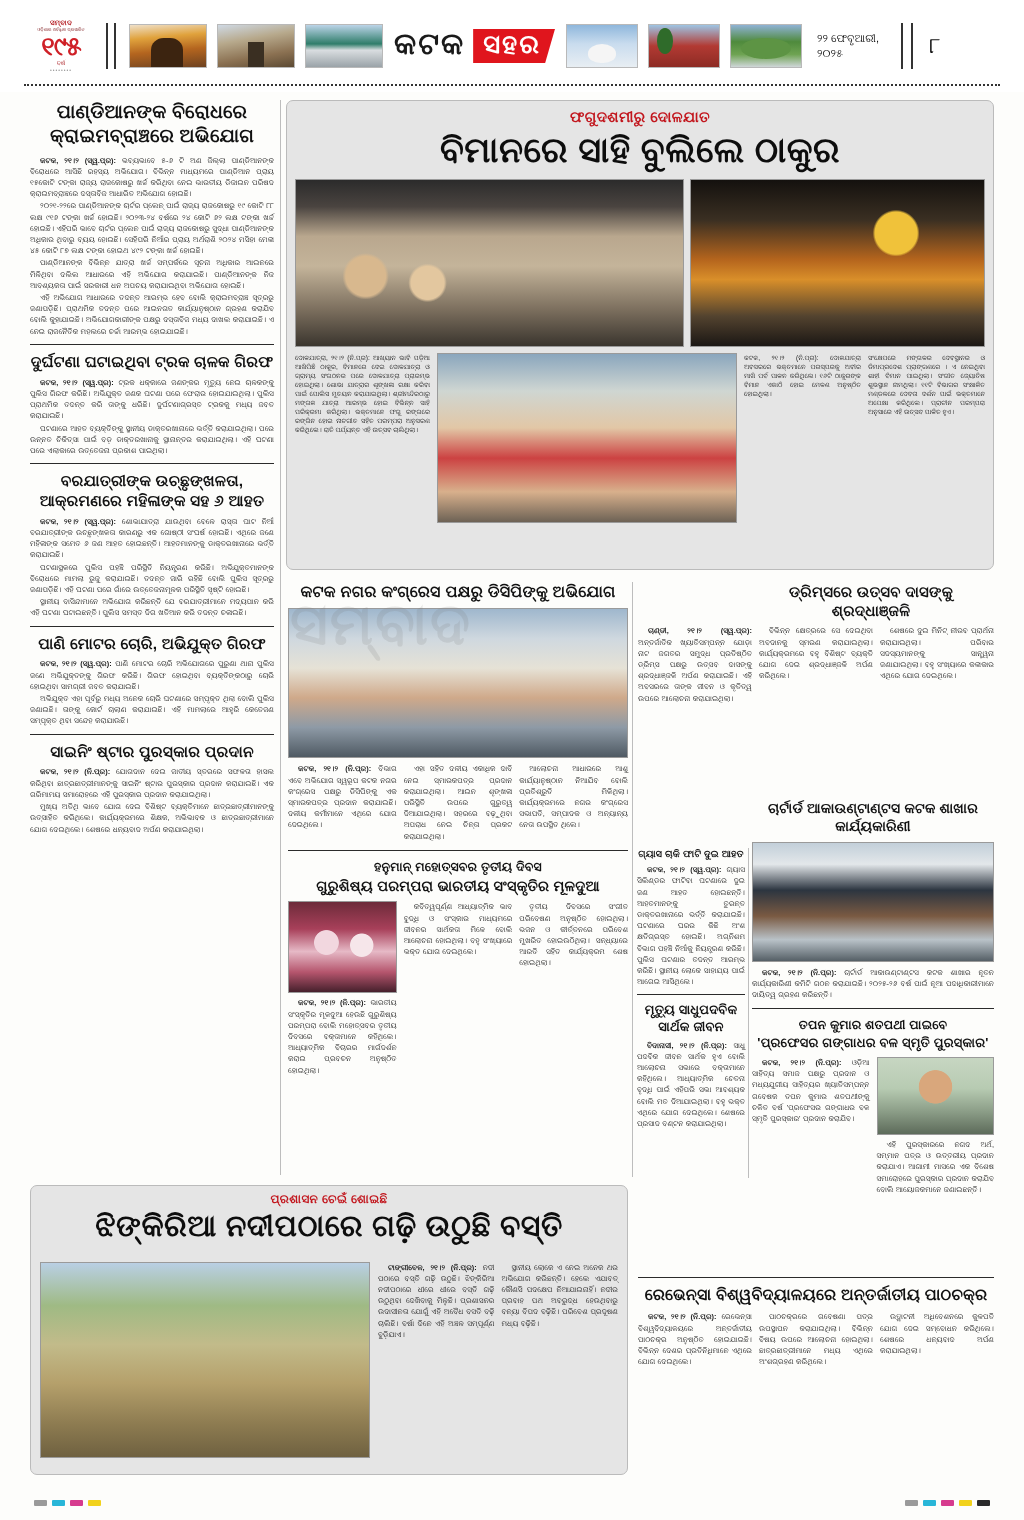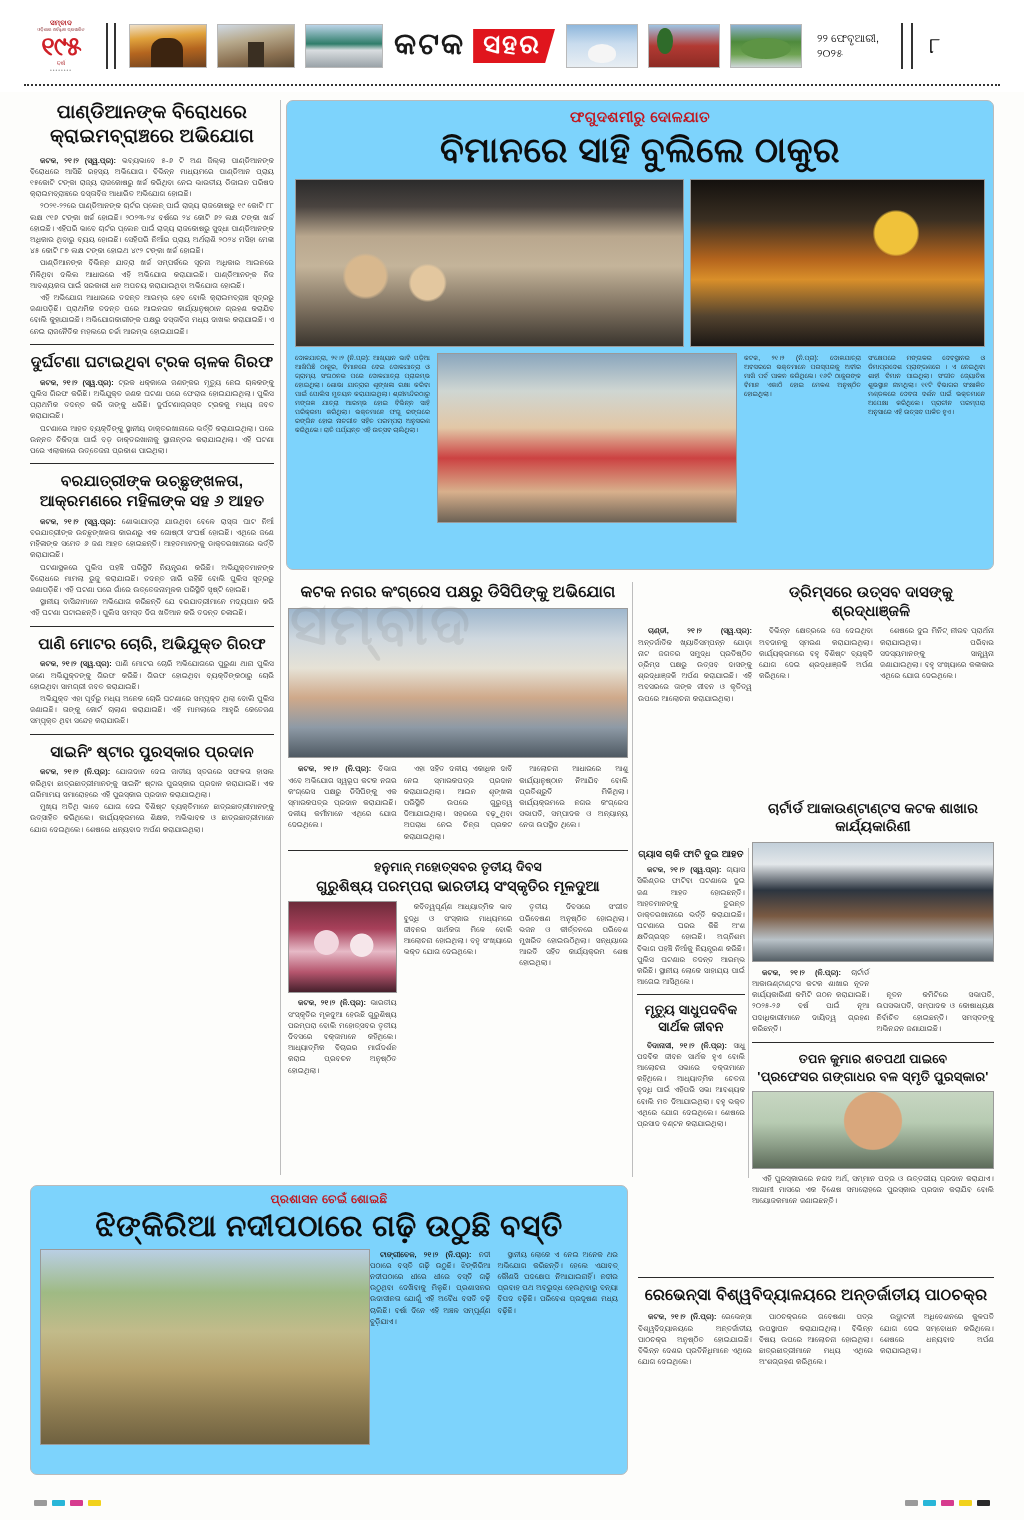--- a/index.html
+++ b/index.html
@@ -111,21 +111,21 @@
     font-size: 7.4px; line-height: 11.2px; color: #1c1c1c;
     text-align: justify; letter-spacing: .05px;
     word-spacing: .3px;
     text-indent: 10px;
   }
   .body p { margin-bottom: 1px; text-indent: 10px; }
   .divider { border-top: 1px solid #2b2b2b; height: 0; }
   .vrule { position: absolute; border-left: 1px solid #bdbdbd; }
 
   .boxed {
-    border: 1px solid #bbb; border-radius: 7px; background: #7dd3fc;
+    border: 1px solid #bbb; border-radius: 7px; background: #e5e5e5;
   }
 
   
   .photo { position: relative; overflow: hidden; border: 1px solid #9a9a9a; }
   .cap { font-size: 6.6px; line-height: 9px; color: #222; text-align: justify; }
 
   .ph-proc { background:
       radial-gradient(circle at 18% 58%, #d8b88e 0 6%, transparent 7%),
       radial-gradient(circle at 34% 62%, #e3c79f 0 6%, transparent 7%),
       linear-gradient(180deg,#2b2b2b 0%,#4a4440 16%,#b9a78e 34%,#c4b49a 52%,#7c6f5e 78%,#3a352e 100%); }
@@ -343,30 +343,33 @@
 
   <div class="col" style="left:752px; top:800px; width:242px;">
     <div>
       <div class="hl hl-md" style="font-size:14px;">ଚାର୍ଟାର୍ଡ ଆକାଉଣ୍ଟାଣ୍ଟସ କଟକ ଶାଖାର କାର୍ଯ୍ୟକାରିଣୀ</div>
       <div class="photo ph-meet" style="width:242px; height:120px; margin-top:6px;"></div>
       <div style="display:flex; gap:7px; margin-top:5px;align-items:flex-end;">
         <div class="body" style="flex:1;">
           <b>କଟକ, ୨୧।୨ (ନି.ପ୍ର):</b>
           <span>ଚାର୍ଟାର୍ଡ ଆକାଉଣ୍ଟାଣ୍ଟସ କଟକ ଶାଖାର ନୂତନ କାର୍ଯ୍ୟକାରିଣୀ କମିଟି ଗଠନ କରାଯାଇଛି। ୨୦୨୫-୨୬ ବର୍ଷ ପାଇଁ ନୂଆ ପଦାଧିକାରୀମାନେ ଦାୟିତ୍ୱ ଗ୍ରହଣ କରିଛନ୍ତି।</span>
         </div>
-        <div class="body" style="flex:1;">ନୂତନ କମିଟିରେ ସଭାପତି, ଉପସଭାପତି, ସମ୍ପାଦକ ଓ କୋଷାଧ୍ୟକ୍ଷ ନିର୍ବାଚିତ ହୋଇଛନ୍ତି। ସମସ୍ତଙ୍କୁ ଅଭିନନ୍ଦନ ଜଣାଯାଇଛି।</div>
       </div>
     </div>
 
     <div class="divider" style="margin:8px 0;"></div>
 
     <div>
       <div class="hl hl-sm">ତପନ କୁମାର ଶତପଥୀ ପାଇବେ</div>
       <div class="hl" style="font-size:13px; margin-top:2px;">'ପ୍ରଫେସର ଗଙ୍ଗାଧର ବଳ ସ୍ମୃତି ପୁରସ୍କାର'</div>
       <div style="display:flex; gap:7px; margin-top:5px;">
+        <div class="body" style="flex:1;">
+          <b>କଟକ, ୨୧।୨ (ନି.ପ୍ର):</b>
+          <span>ଓଡ଼ିଆ ସାହିତ୍ୟ ସମାଜ ପକ୍ଷରୁ ପ୍ରଦାନ ଓ ମଧ୍ୟଯୁଗୀୟ ସାହିତ୍ୟର ଖ୍ୟାତିସମ୍ପନ୍ନ ଗବେଷକ ତପନ କୁମାର ଶତପଥୀଙ୍କୁ ଚଳିତ ବର୍ଷ 'ପ୍ରଫେସର ଗଙ୍ଗାଧର ବଳ ସ୍ମୃତି ପୁରସ୍କାର' ପ୍ରଦାନ କରାଯିବ।</span>
+        </div>
         <div style="flex:1;">
           <div class="photo ph-port" style="width:100%; height:78px;"></div>
           <div class="body" style="margin-top:4px;">ଏହି ପୁରସ୍କାରରେ ନଗଦ ଅର୍ଥ, ସମ୍ମାନ ପତ୍ର ଓ ଉତ୍ତରୀୟ ପ୍ରଦାନ କରାଯାଏ। ଆଗାମୀ ମାସରେ ଏକ ବିଶେଷ ସମାରୋହରେ ପୁରସ୍କାର ପ୍ରଦାନ କରାଯିବ ବୋଲି ଆୟୋଜକମାନେ ଜଣାଇଛନ୍ତି।</div>
         </div>
       </div>
     </div>
   </div>
 
   <div class="divider" style="position:absolute; left:638px; top:1277px; width:356px;"></div>
 
@@ -381,21 +384,21 @@
         <div class="body" style="flex:1;">ପାଠଚକ୍ରରେ ଗବେଷଣା ପତ୍ର ଉପସ୍ଥାପନ କରାଯାଇଥିଲା। ବିଭିନ୍ନ ବିଷୟ ଉପରେ ଆଲୋଚନା ହୋଇଥିଲା। ଛାତ୍ରଛାତ୍ରୀମାନେ ମଧ୍ୟ ଏଥିରେ ଅଂଶଗ୍ରହଣ କରିଥିଲେ।</div>
         <div class="body" style="flex:1;">ଉଦ୍ଘାଟନୀ ଅଧିବେଶନରେ କୁଳପତି ଯୋଗ ଦେଇ ସମ୍ବୋଧନ କରିଥିଲେ। ଶେଷରେ ଧନ୍ୟବାଦ ଅର୍ପଣ କରାଯାଇଥିଲା।</div>
       </div>
     </div>
   </div>
 
   <div class="boxed" style="position:absolute; left:30px; top:1185px; width:598px; height:290px;">
     <div class="kicker" style="margin-top:6px; font-size:12px;">ପ୍ରଶାସନ ଚେଇଁ ଶୋଇଛି</div>
     <div class="mega mega2" style="margin-top:3px;">ଝିଙ୍କିରିଆ ନଦୀପଠାରେ ଗଢ଼ି ଉଠୁଛି ବସ୍ତି</div>
 
-    <div style="display:flex; gap:0; padding:0 9px; margin-top:5px;">
+    <div style="display:flex; gap:8px; padding:0 9px; margin-top:18px;">
       <div class="photo ph-field" style="width:330px; height:196px; flex:none;"></div>
       <div style="flex:1; display:flex; gap:7px;">
         <div class="body" style="flex:1;">
           <b>ଟାଙ୍ଗୀବେଳ, ୨୧।୨ (ନି.ପ୍ର):</b>
           <span>ନଦୀ ପଠାରେ ବସ୍ତି ଗଢ଼ି ଉଠୁଛି। ଝିଙ୍କିରିଆ ନଦୀପଠାରେ ଧୀରେ ଧୀରେ ବସ୍ତି ଗଢ଼ି ଉଠୁଥିବା ଦେଖିବାକୁ ମିଳୁଛି। ପ୍ରଶାସନର ଉଦାସୀନତା ଯୋଗୁଁ ଏହି ଅବୈଧ ବସତି ବଢ଼ି ଚାଲିଛି। ବର୍ଷା ଦିନେ ଏହି ଅଞ୍ଚଳ ସମ୍ପୂର୍ଣ୍ଣ ବୁଡ଼ିଯାଏ।</span>
         </div>
         <div class="body" style="flex:1;">ସ୍ଥାନୀୟ ଲୋକେ ଏ ନେଇ ଅନେକ ଥର ଅଭିଯୋଗ କରିଛନ୍ତି। ହେଲେ ଏଯାବତ୍ କୌଣସି ପଦକ୍ଷେପ ନିଆଯାଇନାହିଁ। ନଦୀର ପ୍ରବାହ ପଥ ଅବରୁଦ୍ଧ ହେଉଥିବାରୁ ବନ୍ୟା ବିପଦ ବଢ଼ିଛି। ପରିବେଶ ପ୍ରଦୂଷଣ ମଧ୍ୟ ବଢ଼ିଛି।</div>
       </div>
     </div>
   </div>

